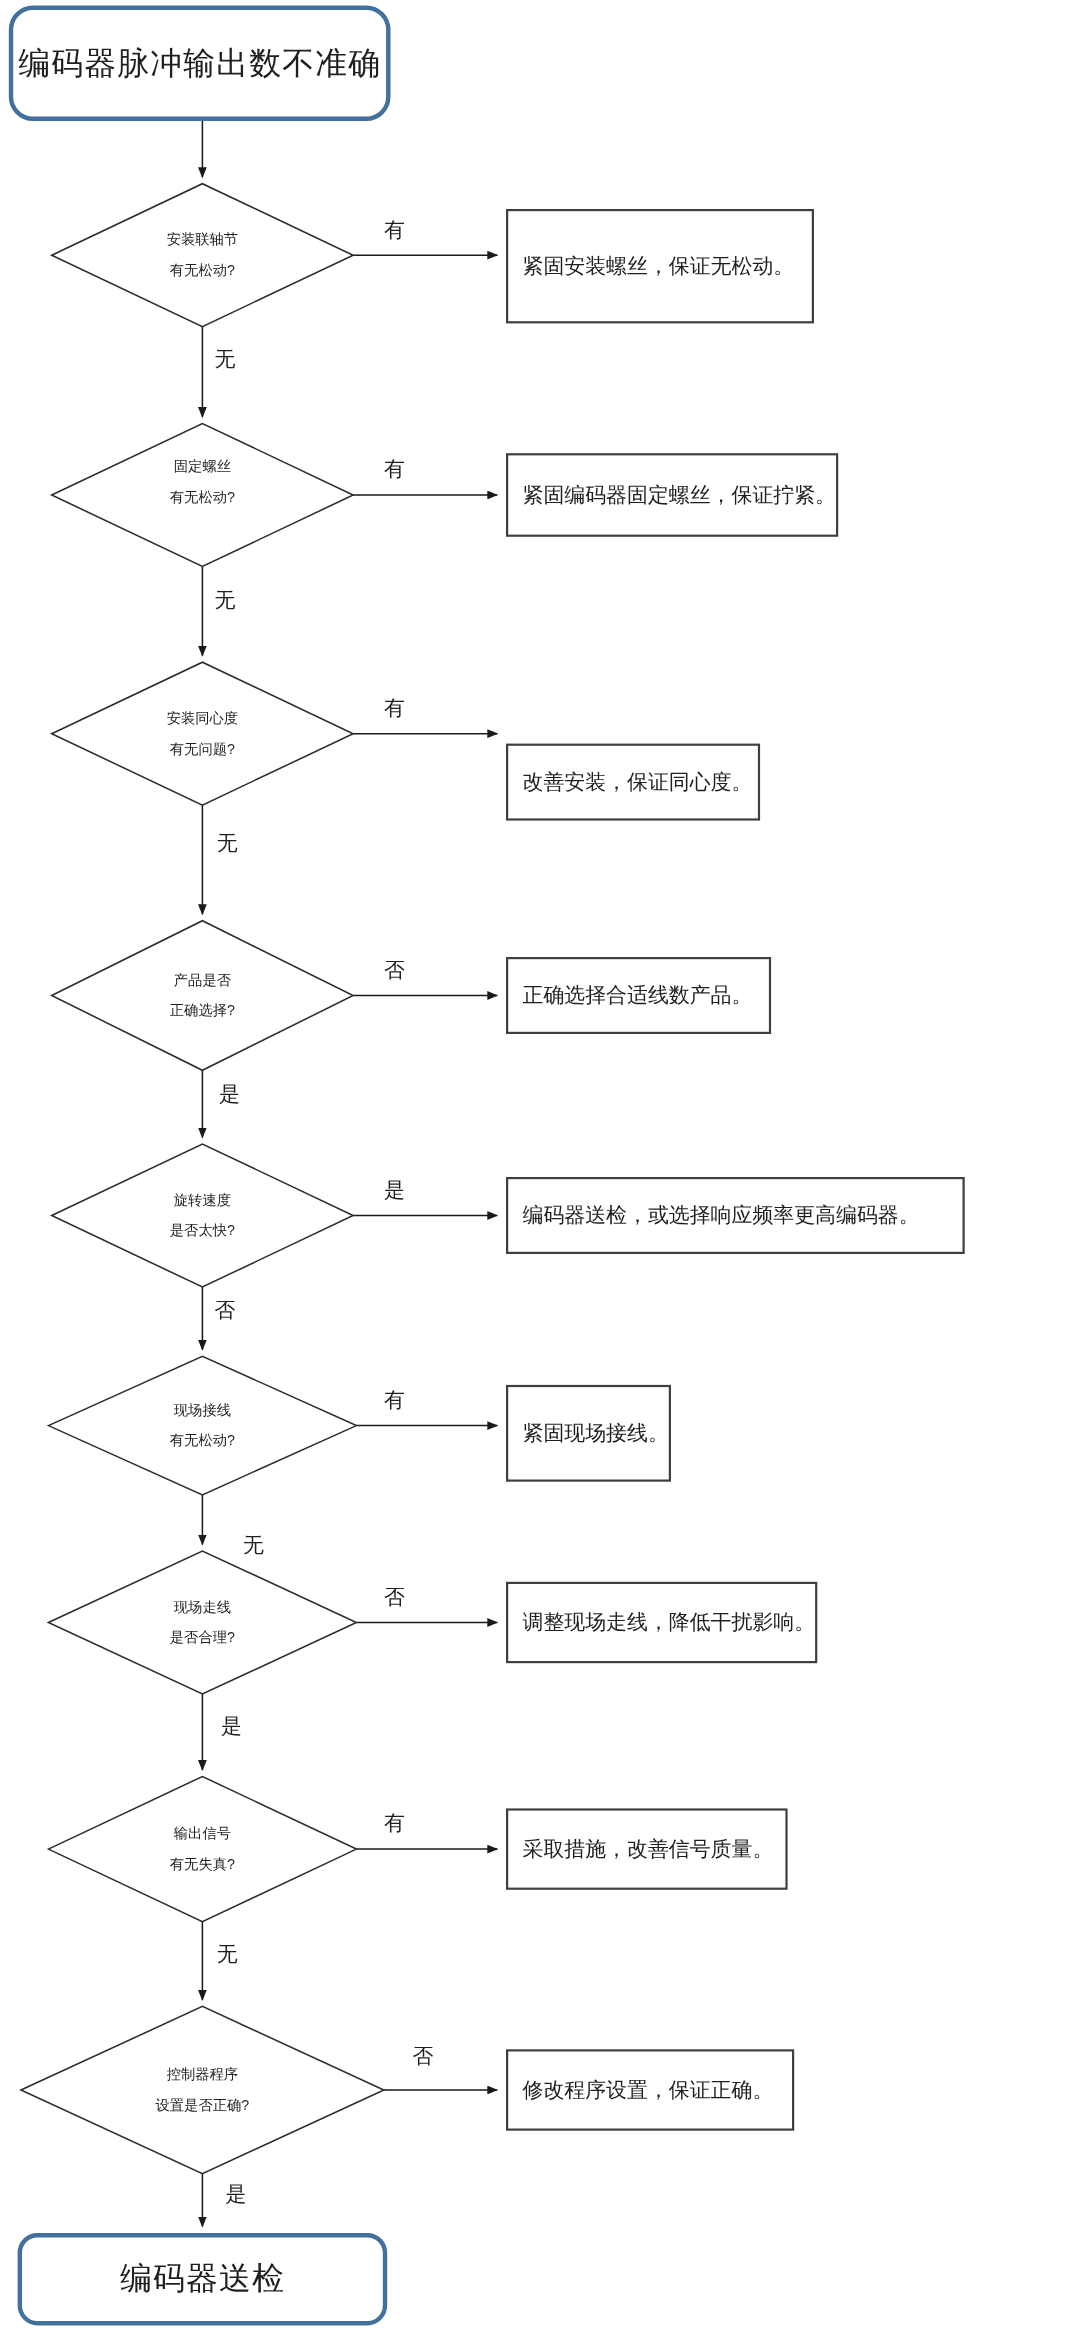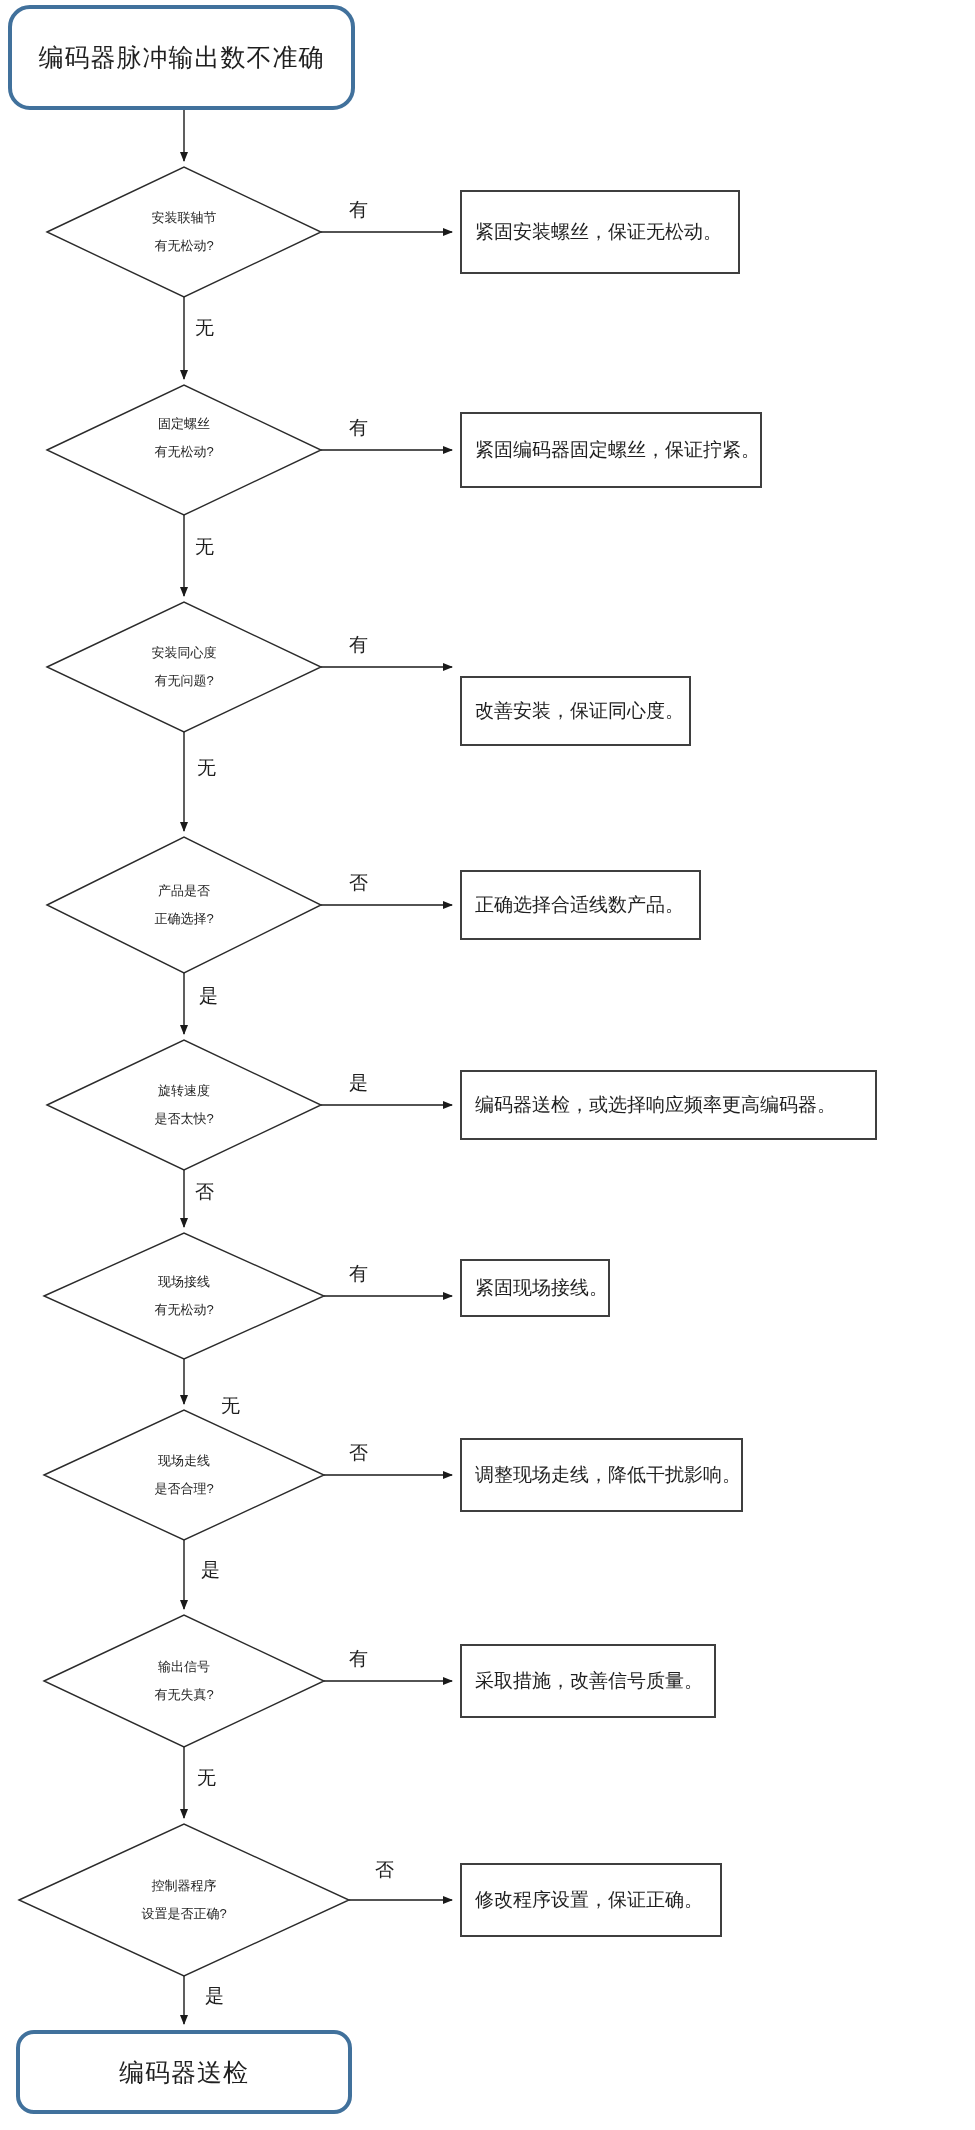--- a/index.html
+++ b/index.html
@@ -18,21 +18,21 @@
     font-size:13px;
     line-height:28px;
     white-space:nowrap;
   }
   .terminal{
     position:absolute;
     box-sizing:border-box;
     border:4px solid #41719C;
     background:#ffffff;
     display:flex;align-items:center;justify-content:center;
-    font-size:25px;
+    font-size:29px;
     letter-spacing:1px;
   }
   .terminal.start{left:8px;top:5px;width:347px;height:105px;border-radius:22px;}
   .terminal.end{left:16px;top:2030px;width:336px;height:84px;border-radius:18px;}
   .action-box{
     position:absolute;
     box-sizing:border-box;
     left:460px;
     border:2px solid #3f3f3f;
     background:#ffffff;
@@ -128,36 +128,36 @@
   </div>
   <div class="node-text" style="left:74px;top:1653px;width:220px;">
     <div>输出信号</div>
     <div>有无失真?</div>
   </div>
   <div class="node-text" style="left:74px;top:1872px;width:220px;">
     <div>控制器程序</div>
     <div>设置是否正确?</div>
   </div>
 
-  <div class="action-box" style="top:190px;width:280px;height:84px;">
+  <div class="action-box" style="top:190px;width:280px;height:104px;">
     <span>紧固安装螺丝，保证无松动。</span>
   </div>
   <div class="action-box" style="top:412px;width:302px;height:76px;">
     <span>紧固编码器固定螺丝，保证拧紧。</span>
   </div>
   <div class="action-box" style="top:632px;width:231px;height:70px;margin-top:44px;">
     <span>改善安装，保证同心度。</span>
   </div>
   <div class="action-box" style="top:870px;width:241px;height:70px;">
     <span>正确选择合适线数产品。</span>
   </div>
   <div class="action-box" style="top:1070px;width:417px;height:70px;">
     <span>编码器送检，或选择响应频率更高编码器。</span>
   </div>
-  <div class="action-box" style="top:1259px;width:150px;height:58px;font-family:Liberation Serif, serif;">
+  <div class="action-box" style="top:1259px;width:150px;height:88px;font-family:Liberation Serif, serif;">
     <span>紧固现场接线。</span>
   </div>
   <div class="action-box" style="top:1438px;width:283px;height:74px;text-align:center;">
     <span>调整现场走线，降低干扰影响。</span>
   </div>
   <div class="action-box" style="top:1644px;width:256px;height:74px;">
     <span>采取措施，改善信号质量。</span>
   </div>
   <div class="action-box" style="top:1863px;width:262px;height:74px;">
     <span>修改程序设置，保证正确。</span>

